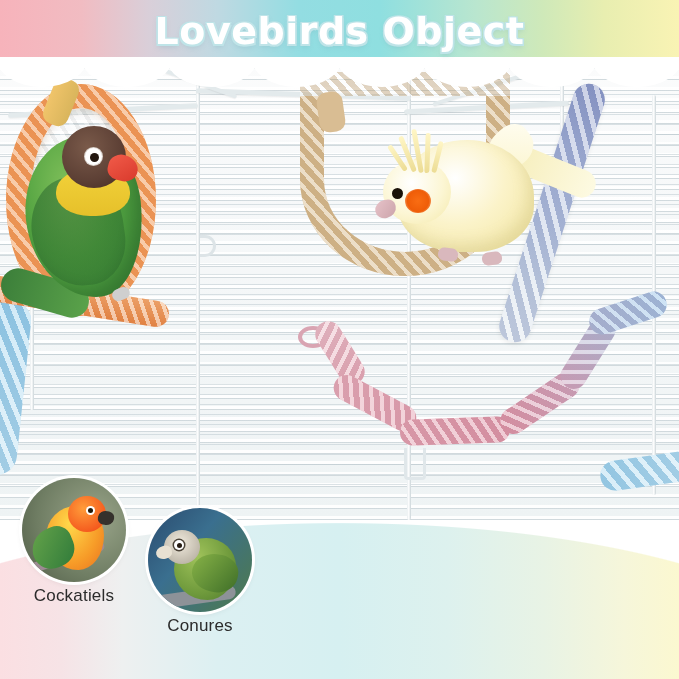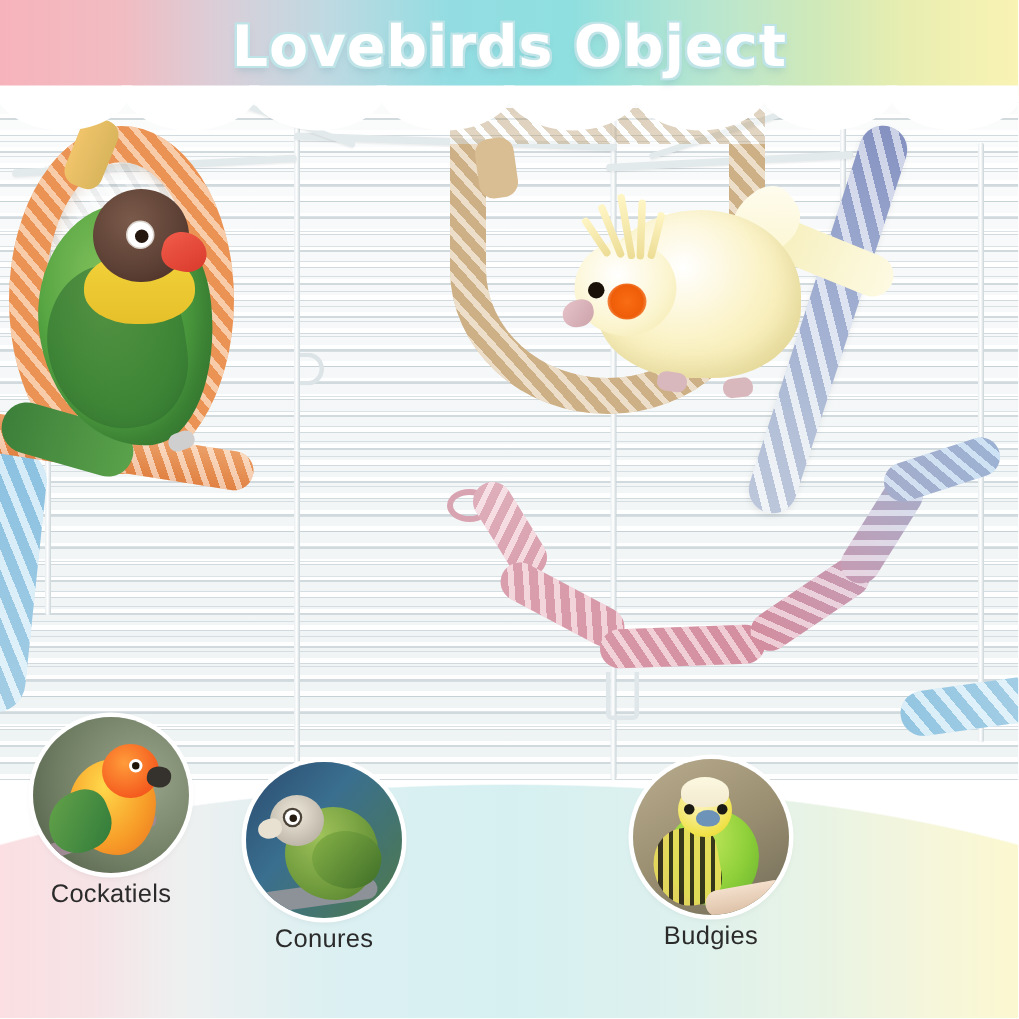--- a/index.html
+++ b/index.html
@@ -332,21 +332,21 @@
     box-shadow:0 0 0 3px #ffffff, 0 2px 6px rgba(0,0,0,.10);
     overflow:hidden; position:relative;
   }
   .blabel {
     position:absolute; width:150px; text-align:center; left:-23px; top:108px;
     font-family:"Liberation Sans", sans-serif;
     font-size:17px; color:#2b2b2b; letter-spacing:.2px; white-space:nowrap;
   }
   
   .c1 { left:22px;  top:60px;  }
-  .c2 { left:164px; top:90px;  }
+  .c2 { left:148px; top:90px;  }
   .c3 { left:289px; top:98px;  }
   .c4 { left:422px; top:88px;  }
   .c5 { left:540px; top:56px;  }
   .c3 .blabel { top:112px; }
 
   
   .thumb { position:absolute; inset:0; }
   
   .t1 { background:radial-gradient(circle at 70% 40%, #9aa58a 0%, #6f7d63 60%, #4e5a45 100%); }
   .t1 .b-body { position:absolute; left:24px; top:28px; width:58px; height:64px;
@@ -591,31 +591,16 @@
           <div class="b-wing"></div>
           <div class="b-head"></div>
           <div class="b-eye"></div>
           <div class="b-beak"></div>
         </div>
       </div>
       <div class="blabel">Conures</div>
     </div>
 
 
-    <div class="bcard c4">
-      <div class="bcirc">
-        <div class="thumb t4">
-          <div class="b-body"></div>
-          <div class="b-stripes"></div>
-          <div class="b-head"></div>
-          <div class="b-cap"></div>
-          <div class="b-eyeL"></div>
-          <div class="b-eyeR"></div>
-          <div class="b-cere"></div>
-          <div class="b-perch"></div>
-        </div>
-      </div>
-      <div class="blabel">Budgies</div>
-    </div>
 
 
   </div>
 </div>
 
 </body></html>

